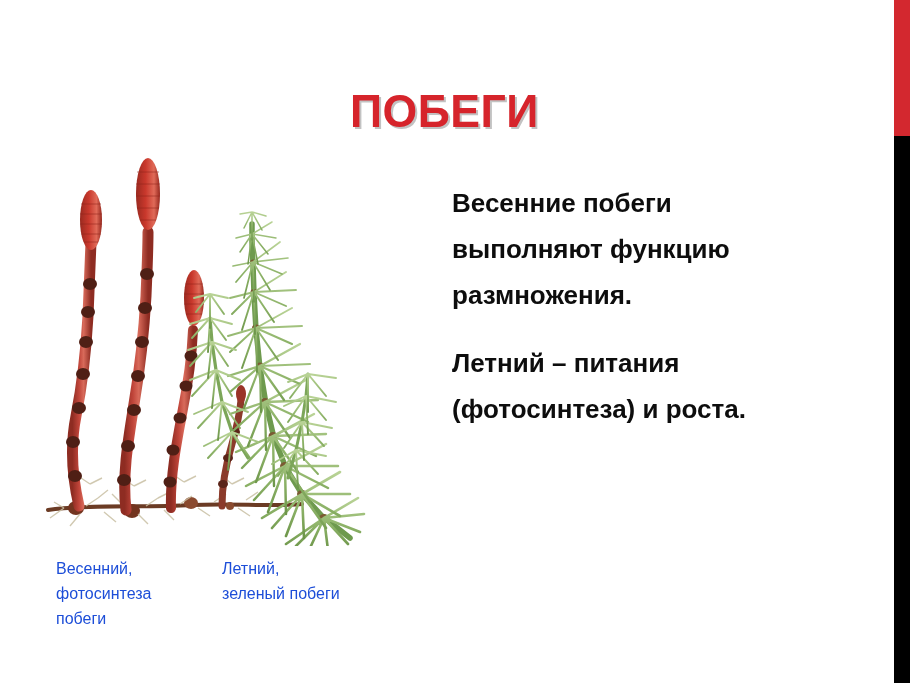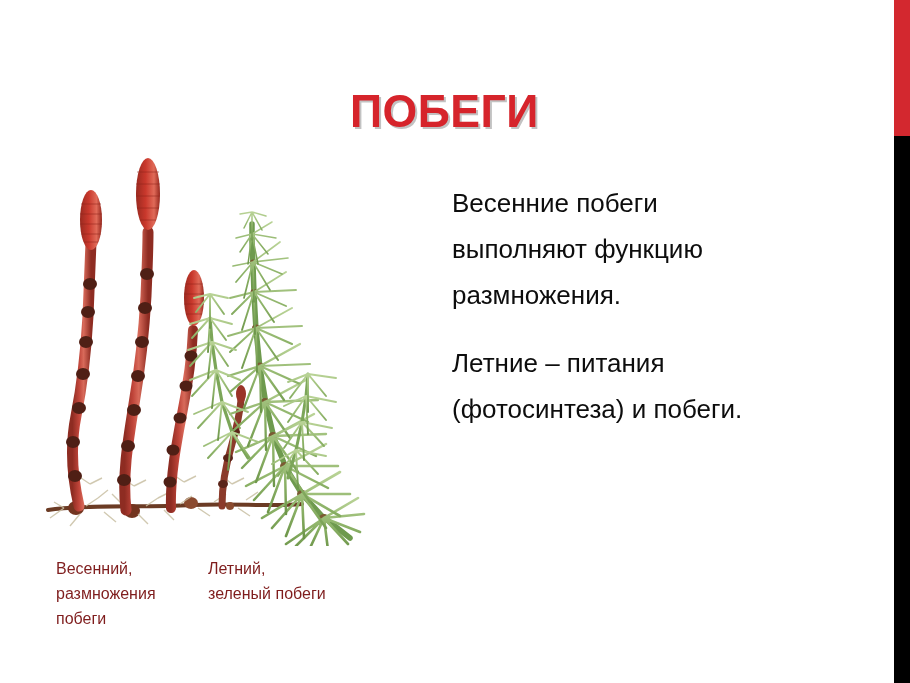--- a/index.html
+++ b/index.html
@@ -61,21 +61,21 @@
   
   .body-copy {
     position: absolute;
     left: 452px;
     top: 180px;
     width: 330px;
   }
   .para {
     font-size: 26px;
     line-height: 46px;
-    font-weight: normal;
+    font-weight: bold;
     color: #0d0d0d;
     margin: 0 0 22px 0;
   }
   .para:last-child { margin-bottom: 0; }
 
   
   .figure {
     position: absolute;
     left: 34px;
     top: 146px;
@@ -91,38 +91,38 @@
     top: 556px;
     width: 330px;
     height: 90px;
   }
   .caption {
     position: absolute;
     top: 0;
     font-size: 16px;
     line-height: 25px;
     font-weight: normal;
-    color: #7f1d1d;
+    color: #1d4ed8;
   }
   .caption-spring { left: 0; width: 140px; }
-  .caption-summer { left: 152px; width: 170px; }
+  .caption-summer { left: 166px; width: 170px; }
 </style>
 </head>
 <body>
 
 <div class="edge-bar">
   <div class="edge-bar-red"></div>
   <div class="edge-bar-black"></div>
 </div>
 
 <div class="slide-title">ПОБЕГИ</div>
 
 <div class="body-copy">
   <p class="para">Весенние побеги выполняют функцию размножения.</p>
-  <p class="para">Летние – питания (фотосинтеза) и побеги.</p>
+  <p class="para">Летний – питания (фотосинтеза) и роста.</p>
 </div>
 
 <div class="figure">
   <svg width="340" height="400" viewBox="0 0 340 400" xmlns="http://www.w3.org/2000/svg">
     <defs>
       <linearGradient id="stemGrad" x1="0" y1="0" x2="1" y2="0">
         <stop offset="0%" stop-color="#8E2C22"></stop>
         <stop offset="35%" stop-color="#C0453A"></stop>
         <stop offset="60%" stop-color="#D86A5A"></stop>
         <stop offset="100%" stop-color="#8E2C22"></stop>
@@ -305,20 +305,20 @@
         <path d="M272 250 L250 260 M272 250 L254 276 M272 250 L274 288 M272 250 L292 274 M272 250 L302 256"></path>
         <path d="M274 228 L254 236 M274 228 L256 252 M274 228 L274 266 M274 228 L292 250 M274 228 L302 232"></path>
       </g>
     </g>
   </svg>
 </div>
 
 <div class="captions">
   <div class="caption caption-spring">
     <div>Весенний,</div>
-    <div>размножения</div>
+    <div>фотосинтеза</div>
     <div>побеги</div>
   </div>
   <div class="caption caption-summer">
     <div>Летний,</div>
     <div>зеленый побеги</div>
   </div>
 </div>
 
 </body></html>

